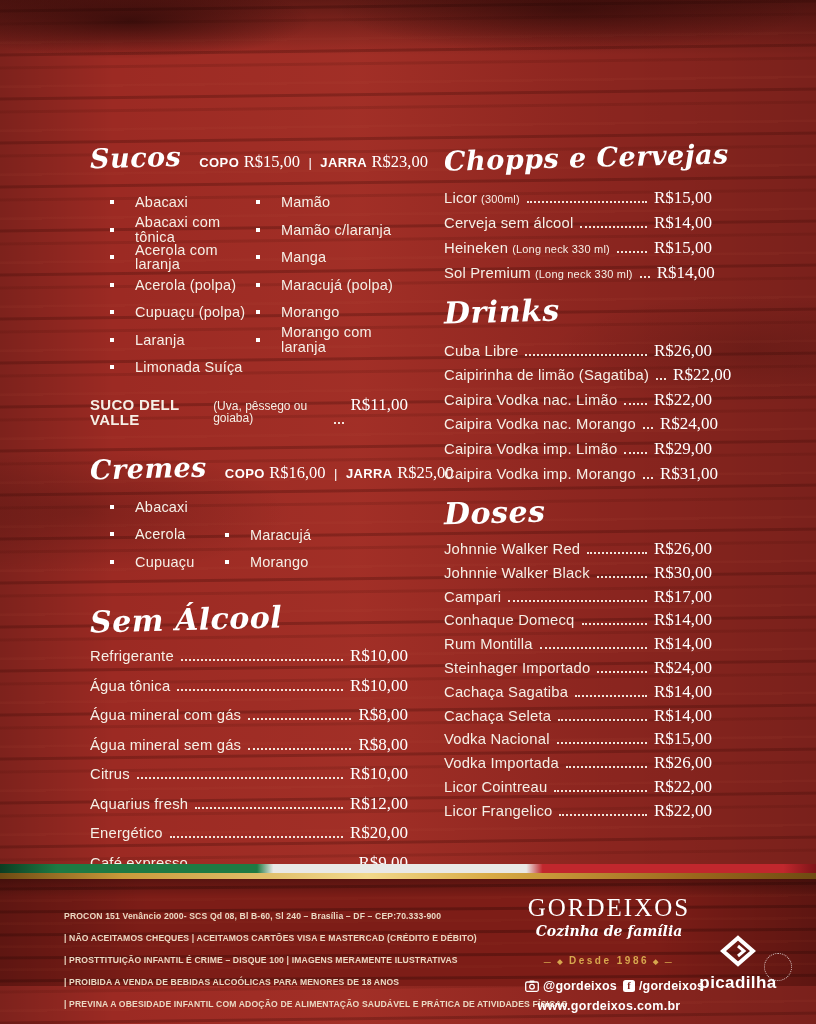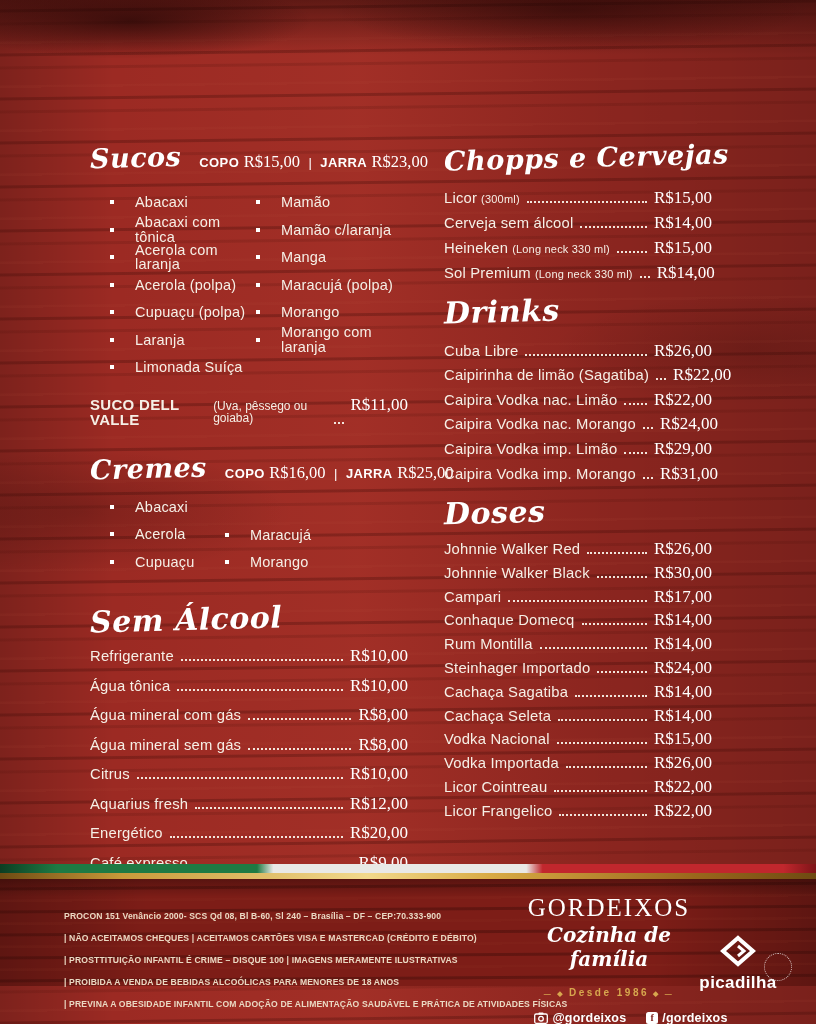--- a/index.html
+++ b/index.html
@@ -93,25 +93,25 @@
     background-image:
       linear-gradient(180deg, rgba(20,3,2,.35), rgba(20,3,2,0) 18px),
       repeating-linear-gradient(179.6deg, rgba(0,0,0,0) 0 8px, rgba(48,8,5,.35) 9px 11px, rgba(0,0,0,0) 12px 20px, rgba(150,60,40,.10) 21px 23px),
       linear-gradient(90deg, rgba(0,0,0,.25), rgba(0,0,0,0) 18%, rgba(0,0,0,0) 80%, rgba(0,0,0,.25));
   }
   .legal{position:absolute;left:64px;top:26px;width:460px;font-size:8.6px;letter-spacing:.15px;line-height:22px;font-weight:600;color:#ead9c3;}
   .legal div{white-space:nowrap;}
 
   .brand{position:absolute;left:525px;top:16px;width:168px;text-align:center;color:#fff;}
   .brand-name{font-family:"Liberation Serif",serif;font-weight:400;font-size:25px;letter-spacing:2px;line-height:1;}
-  .brand-tagline{font-family:"DejaVu Serif",serif;font-style:italic;font-weight:700;font-size:20px;margin-top:3px;}
+  .brand-tagline{font-family:"DejaVu Serif",serif;font-style:italic;font-weight:700;font-size:14px;margin-top:3px;}
   .brand-since{font-size:10px;font-weight:700;letter-spacing:2.5px;margin-top:16px;color:#d7a74e;}
   .brand-since::before{content:"\2014\2009\25C6\2009";font-size:7px;}
   .brand-since::after{content:"\2009\25C6\2009\2014";font-size:7px;}
-  .social{margin-top:13px;display:flex;justify-content:center;align-items:center;gap:20px;font-size:12.5px;font-weight:700;letter-spacing:.2px;margin-left:44px;}
+  .social{margin-top:13px;display:flex;align-items:center;gap:6px;font-size:12.5px;font-weight:700;letter-spacing:.2px;}
   .social .grp{display:flex;align-items:center;gap:4px;}
   .fb{width:12px;height:12px;background:#fff;color:#7d1d17;font:700 10px/12px "Liberation Serif",serif;text-align:center;border-radius:2.5px;display:inline-block;}
   .website{margin-top:6px;font-size:12.5px;font-weight:700;letter-spacing:.3px;}
 
   .partner{position:absolute;right:26px;top:56px;width:104px;text-align:center;color:#fff;}
   .partner-badge{position:absolute;right:-2px;top:18px;width:26px;height:26px;border:1px dotted rgba(255,255,255,.75);border-radius:50%;}
   .partner-word{font-size:17px;font-weight:700;letter-spacing:.4px;margin-top:2px;}
 </style>
 </head>
 <body>

